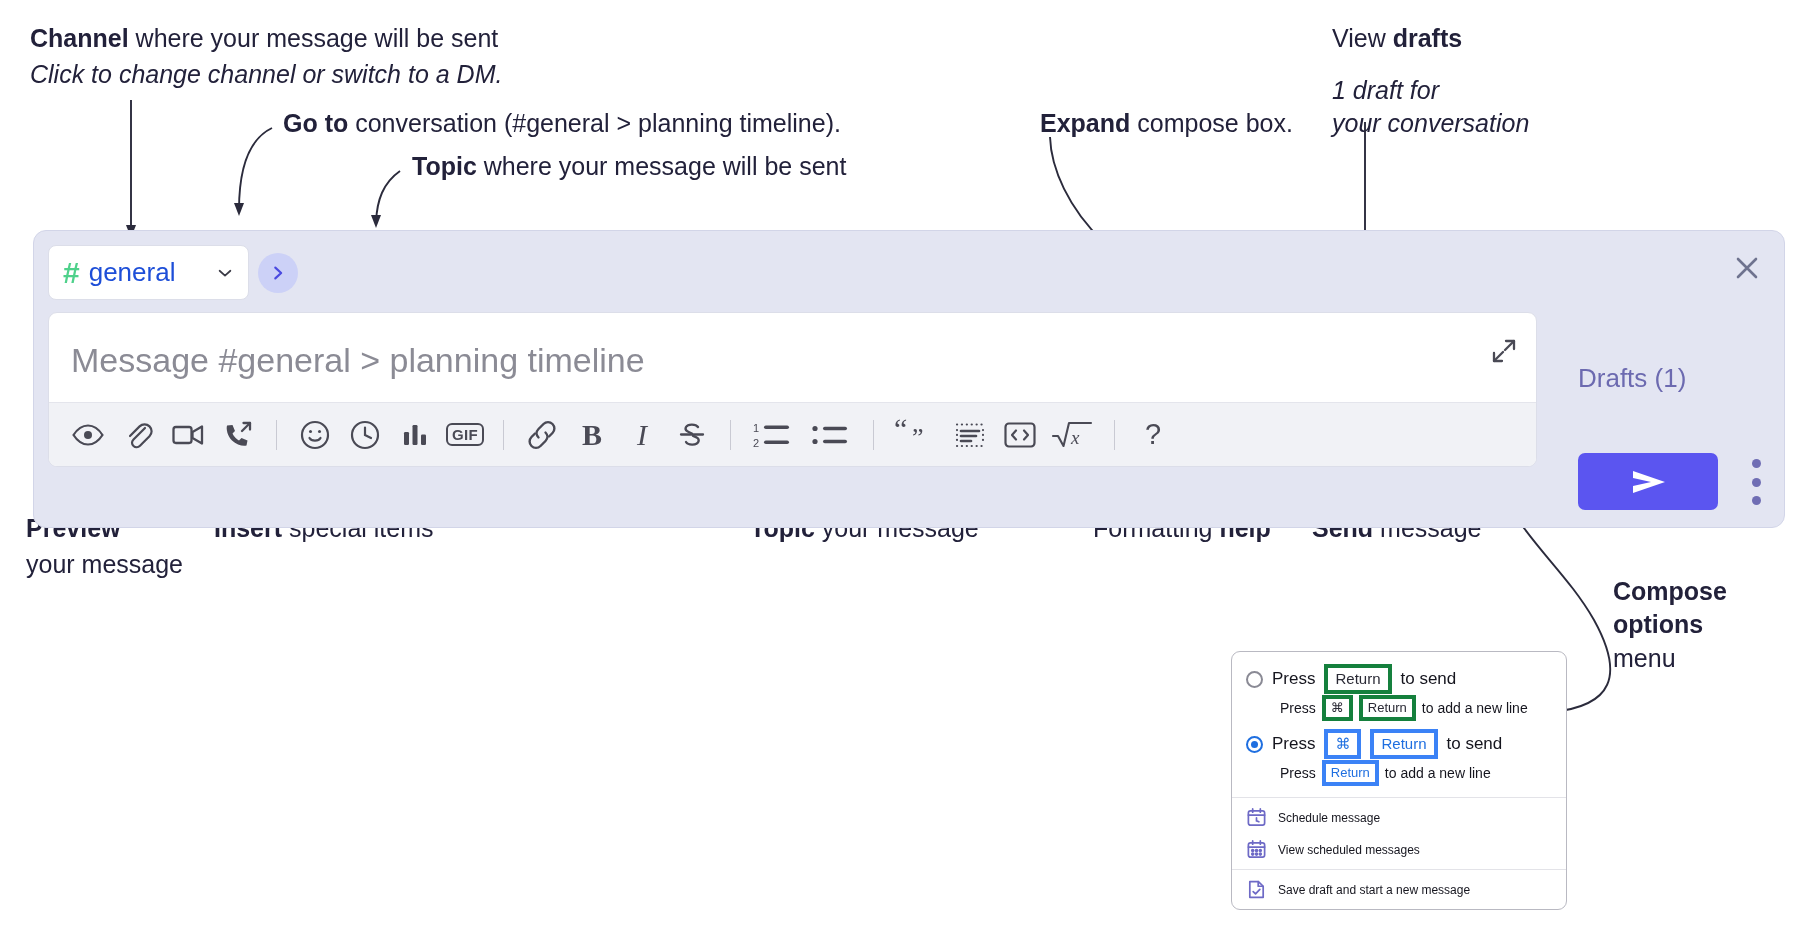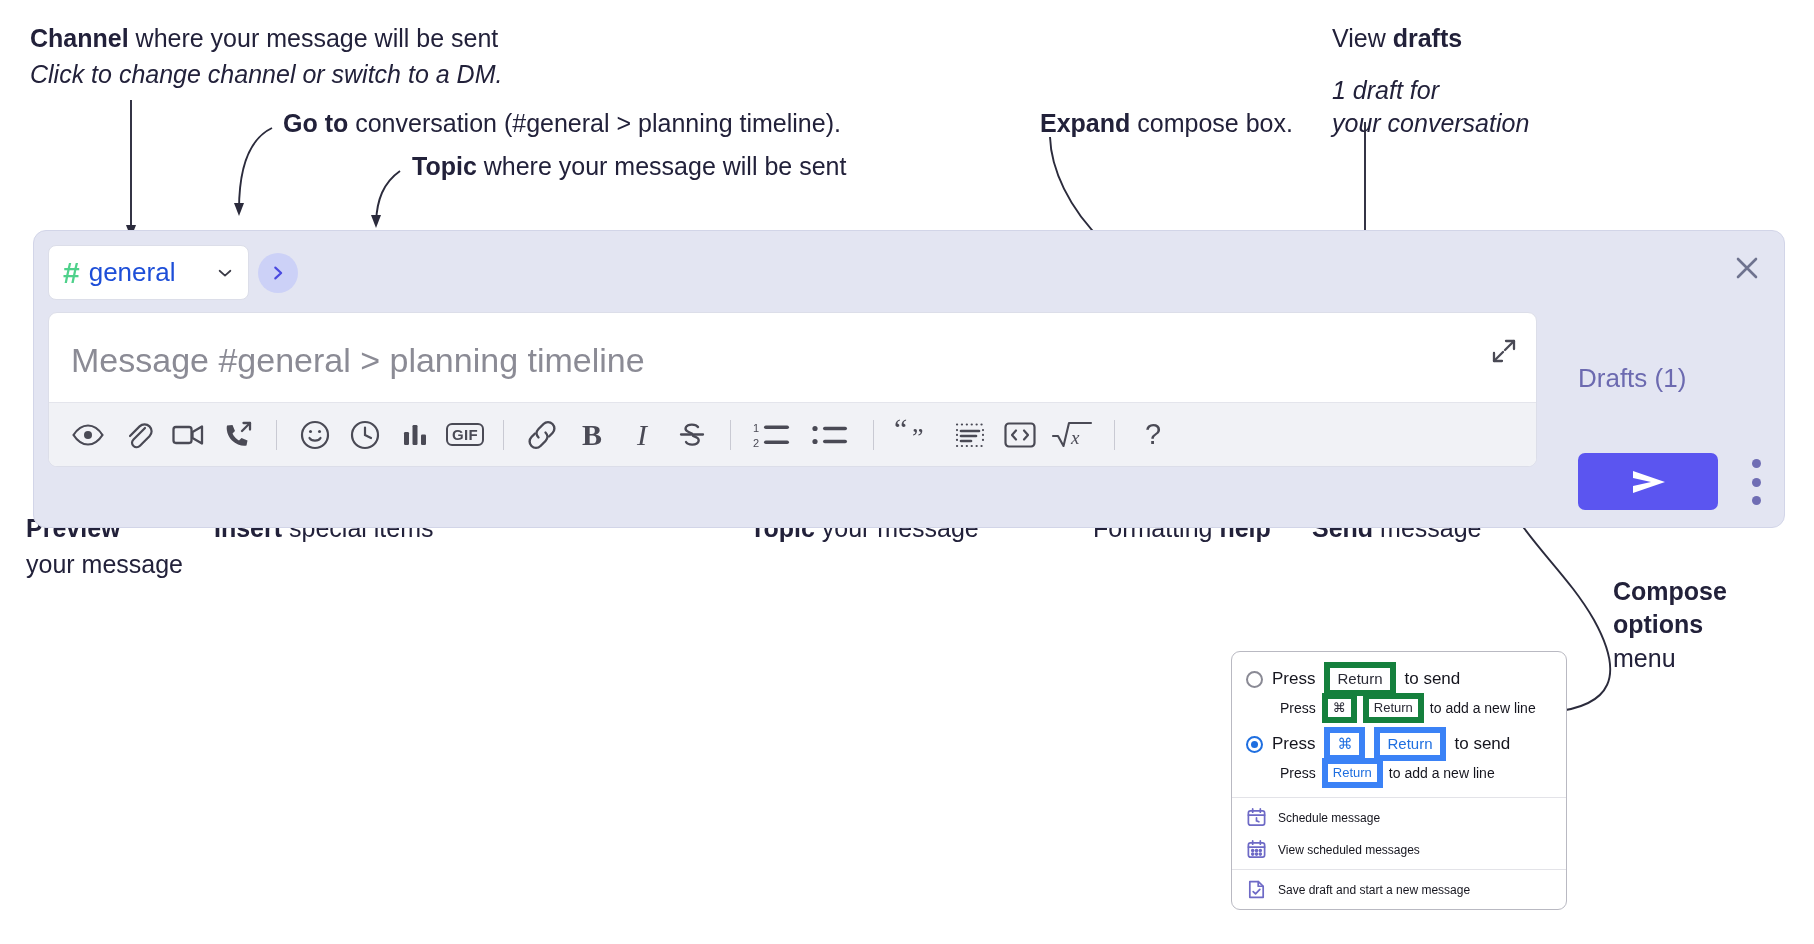--- a/index.html
+++ b/index.html
@@ -98,21 +98,21 @@
   }
   .opt-group { padding: 12px 0 10px 0; }
   .opt-row { display: flex; align-items: center; gap: 9px; padding: 0 14px; height: 30px; }
   .opt-sub { display: flex; align-items: center; gap: 6px; padding: 0 14px 0 48px; height: 28px; }
   .radio { width: 17px; height: 17px; border-radius: 50%; border: 2px solid #8a8a95; flex: 0 0 auto; position: relative; }
   .radio.on { border-color: #1f6fe0; }
   .radio.on::after { content: ""; position: absolute; left: 3px; top: 3px; width: 7px; height: 7px; border-radius: 50%; background: #1f6fe0; }
   .t16 { font-size: 17px; color: #15151e; }
   .t13 { font-size: 14px; color: #15151e; }
   .key {
-    border: 6px solid #15803d; border-radius: 0; padding: 1px 7px;
+    border: 4px solid #15803d; border-radius: 0; padding: 1px 7px;
     font-size: 15px; color: #2a2a35; background: #fff; line-height: 1.3; text-align: center;
   }
   .key.sm { font-size: 13px; padding: 1px 5px; }
   .key.blue { border-color: #3b82f6; color: #1f6fe0; }
   .menu-div { height: 1px; background: #e3e3e8; }
   .menu-item { display: flex; align-items: center; gap: 11px; padding: 9px 14px; }
   .menu-item .mi-label { font-size: 12px; color: #15151e; }
   .mi-icon { width: 21px; height: 21px; color: #6e6ac6; flex: 0 0 auto; }
 </style>
 </head>

